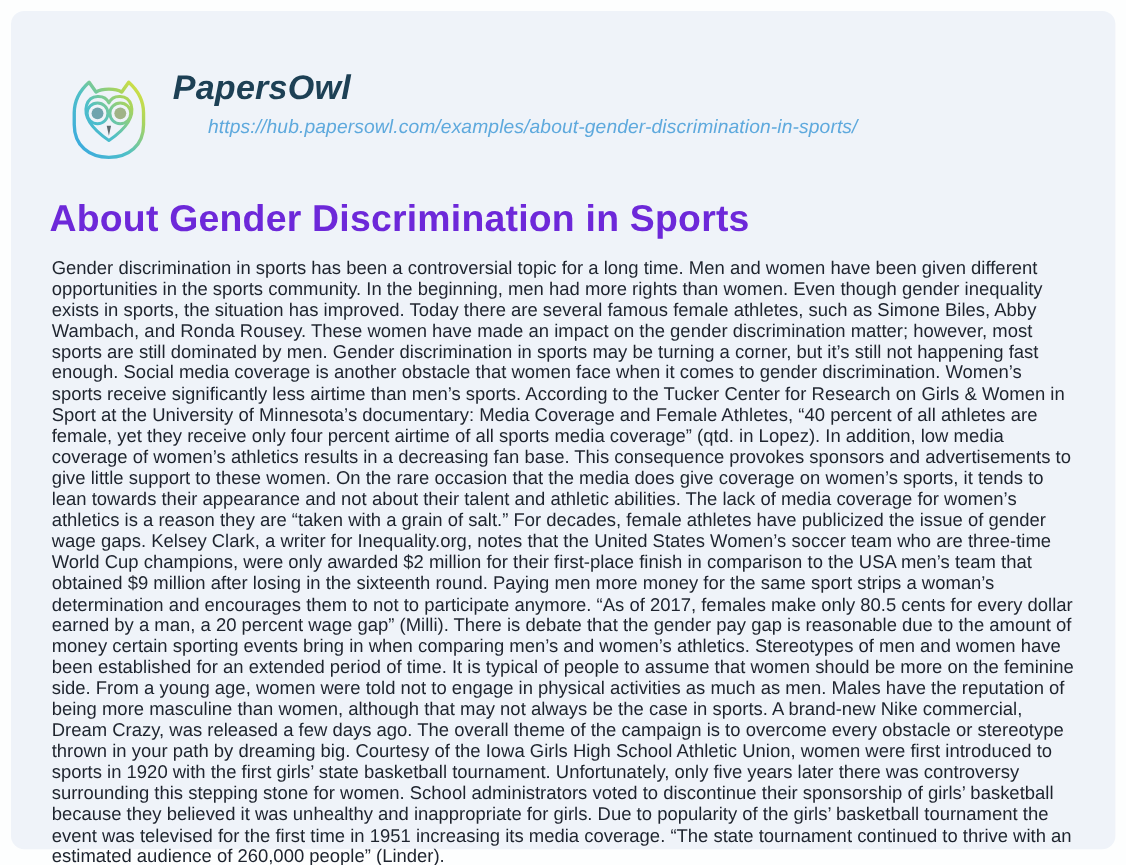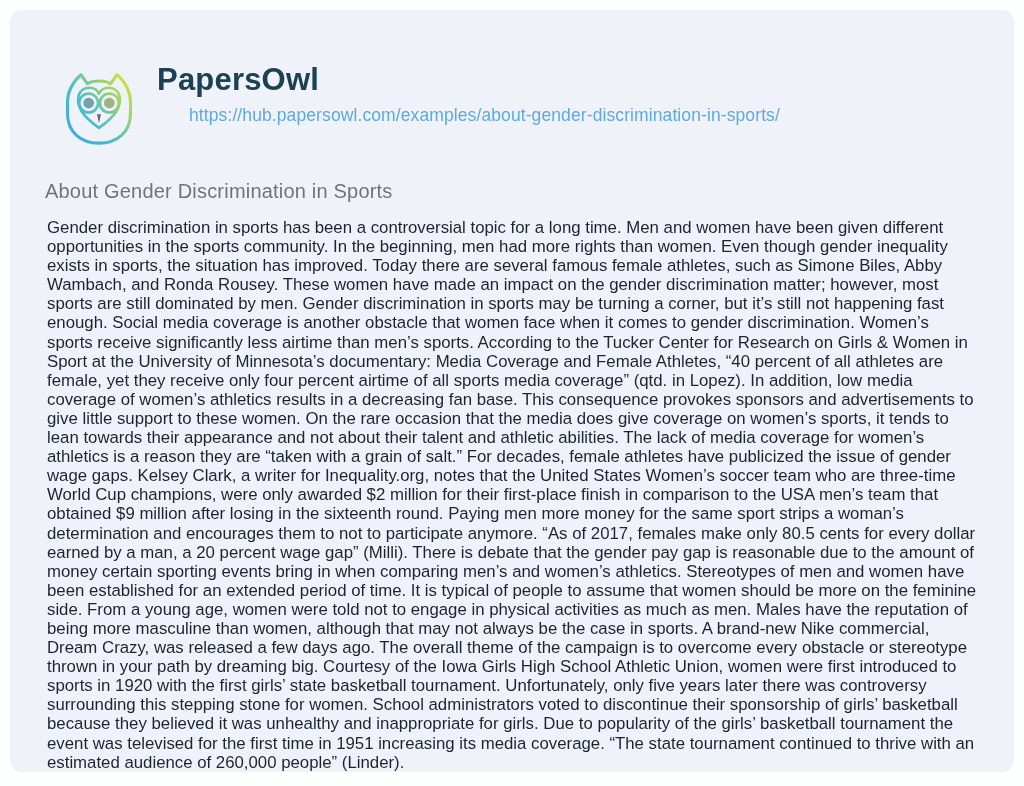--- a/index.html
+++ b/index.html
@@ -21,41 +21,42 @@
     align-items: flex-start;
     padding: 50px 0 0 44px;
   }
   .logo-wrap {
     width: 90px; height: 96px;
     flex: 0 0 auto;
   }
   .brand-block {
     margin-left: 13px;
     padding-top: 2px;
+    font-style: italic;
   }
   .brand {
     font-size: 31px;
     font-weight: 700;
     color: #1d4055;
     letter-spacing: 0.2px;
   }
   .url {
     margin-top: 7px;
     font-size: 17.5px;
     color: #5ea9dd;
     text-decoration: none;
     display: inline-block;
     letter-spacing: 0.1px;
     margin-left: 32px;
   }
   .article-title {
     margin: 24px 36px 0 35px;
-    font-size: 20px;
-    font-weight: 400;
-    color: #737373;
+    font-size: 34px;
+    font-weight: 700;
+    color: #6d28d9;
     letter-spacing: 0.2px;
   }
   .article-body {
     margin: 15px 36px 0 37px;
     font-family: Liberation Sans, sans-serif;
     font-size: 16.8px;
     line-height: 19.1px;
     color: #1e242e;
     text-align: left;
   }

